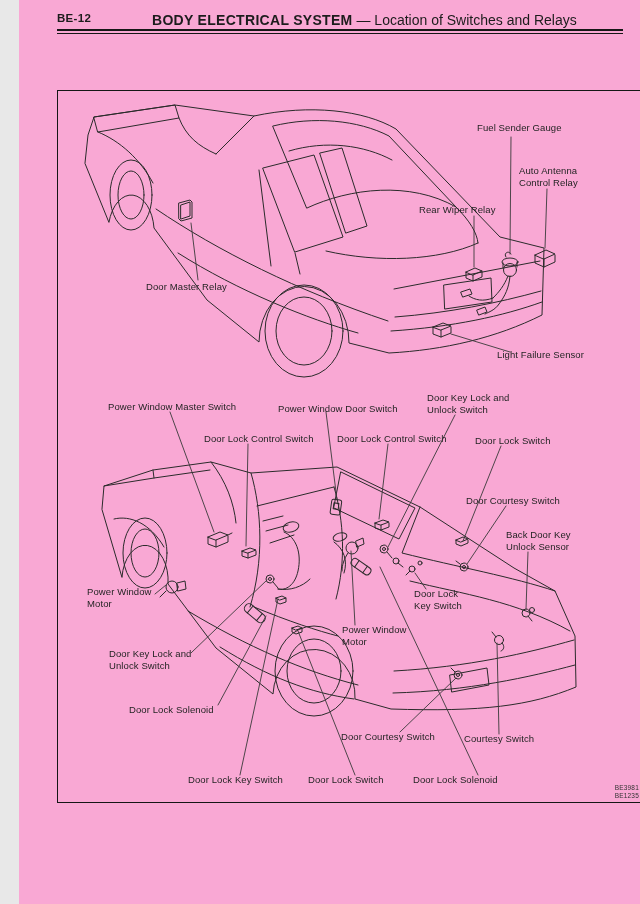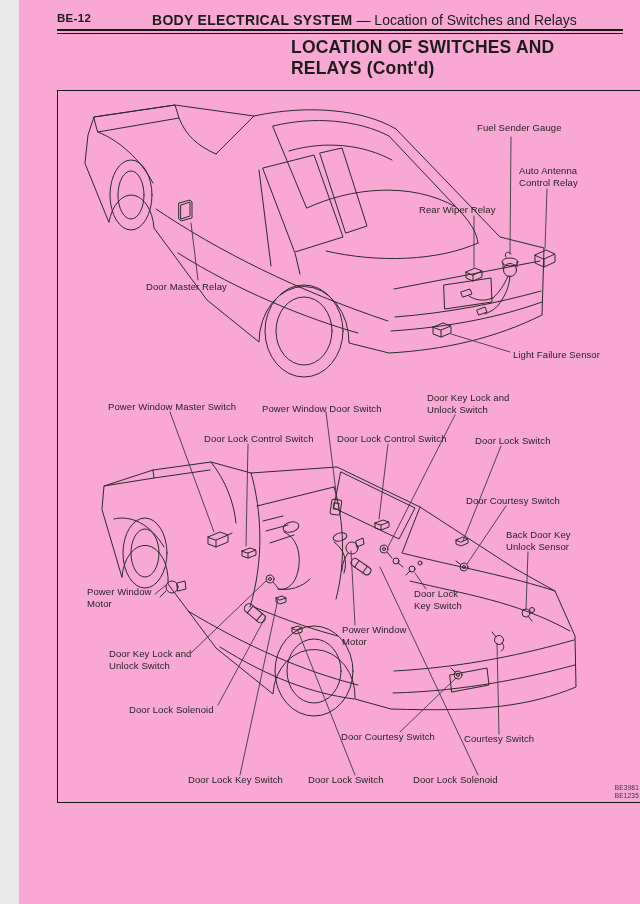--- a/index.html
+++ b/index.html
@@ -34,22 +34,20 @@
 </head>
 <body>
 
 <div id="page">
 
   <div id="page-number">BE-12</div>
   <div id="header-line"><span class="sec">BODY ELECTRICAL SYSTEM</span><span class="sub"> <span>—</span> </span><span class="sub">Location of Switches and Relays</span></div>
   <div class="rule-thick"></div>
   <div class="rule-thin"></div>
 
-  <div id="doc-title">LOCATION OF SWITCHES AND
-RELAYS (Cont'd)</div>
 
   <div id="figure-box">
     <svg id="figure-svg" width="551" height="710" viewBox="0 0 551 710" fill="none" stroke="#2b2b2b" stroke-width="1" stroke-linecap="round" stroke-linejoin="round">
 
       <g>
         <path d="M 27,72 L 30,44 L 36,26 L 117,14 L 196,25 C 252,13 306,19 338,38 L 442,146 L 486,157 L 484,224 C 438,247 386,259 331,262 L 291,252 A 45,56 0 0 0 201,251 L 149,209 L 96,137 A 23,37 0 0 0 51,131 Z"></path>
         <path d="M 36,26 L 117,14 L 121,27 L 40,41 Z"></path>
         <path d="M 40,41 C 62,50 82,68 95,92"></path>
         <path d="M 196,25 L 158,63 M 158,63 C 140,55 128,45 121,27"></path>
         <path d="M 215,35 C 256,25 300,29 331,45 L 398,116 C 352,90 292,97 249,117 Z"></path>
@@ -219,23 +217,23 @@
         <line x1="420" y1="684" x2="322" y2="476"></line>
       </g>
     </svg>
 
     <div id="figure-labels">
         <div class="lbl" style="left: 419px; top: 31px;">Fuel Sender Gauge</div>
         <div class="lbl" style="left: 461px; top: 74px;">Auto Antenna
 Control Relay</div>
         <div class="lbl" style="left: 361px; top: 113px;">Rear Wiper Relay</div>
         <div class="lbl" style="left: 88px; top: 190px;">Door Master Relay</div>
-        <div class="lbl" style="left: 455px; top: 258px;">Light Failure Sensor</div>
+        <div class="lbl" style="left: 439px; top: 258px;">Light Failure Sensor</div>
         <div class="lbl" style="left: 50px; top: 310px;">Power Window Master Switch</div>
-        <div class="lbl" style="left: 204px; top: 312px;">Power Window Door Switch</div>
+        <div class="lbl" style="left: 220px; top: 312px;">Power Window Door Switch</div>
         <div class="lbl" style="left: 369px; top: 301px;">Door Key Lock and
 Unlock Switch</div>
         <div class="lbl" style="left: 146px; top: 342px;">Door Lock Control Switch</div>
         <div class="lbl" style="left: 279px; top: 342px;">Door Lock Control Switch</div>
         <div class="lbl" style="left: 417px; top: 344px;">Door Lock Switch</div>
         <div class="lbl" style="left: 408px; top: 404px;">Door Courtesy Switch</div>
         <div class="lbl" style="left: 448px; top: 438px;">Back Door Key
 Unlock Sensor</div>
         <div class="lbl" style="left: 29px; top: 495px;">Power Window
 Motor</div>

